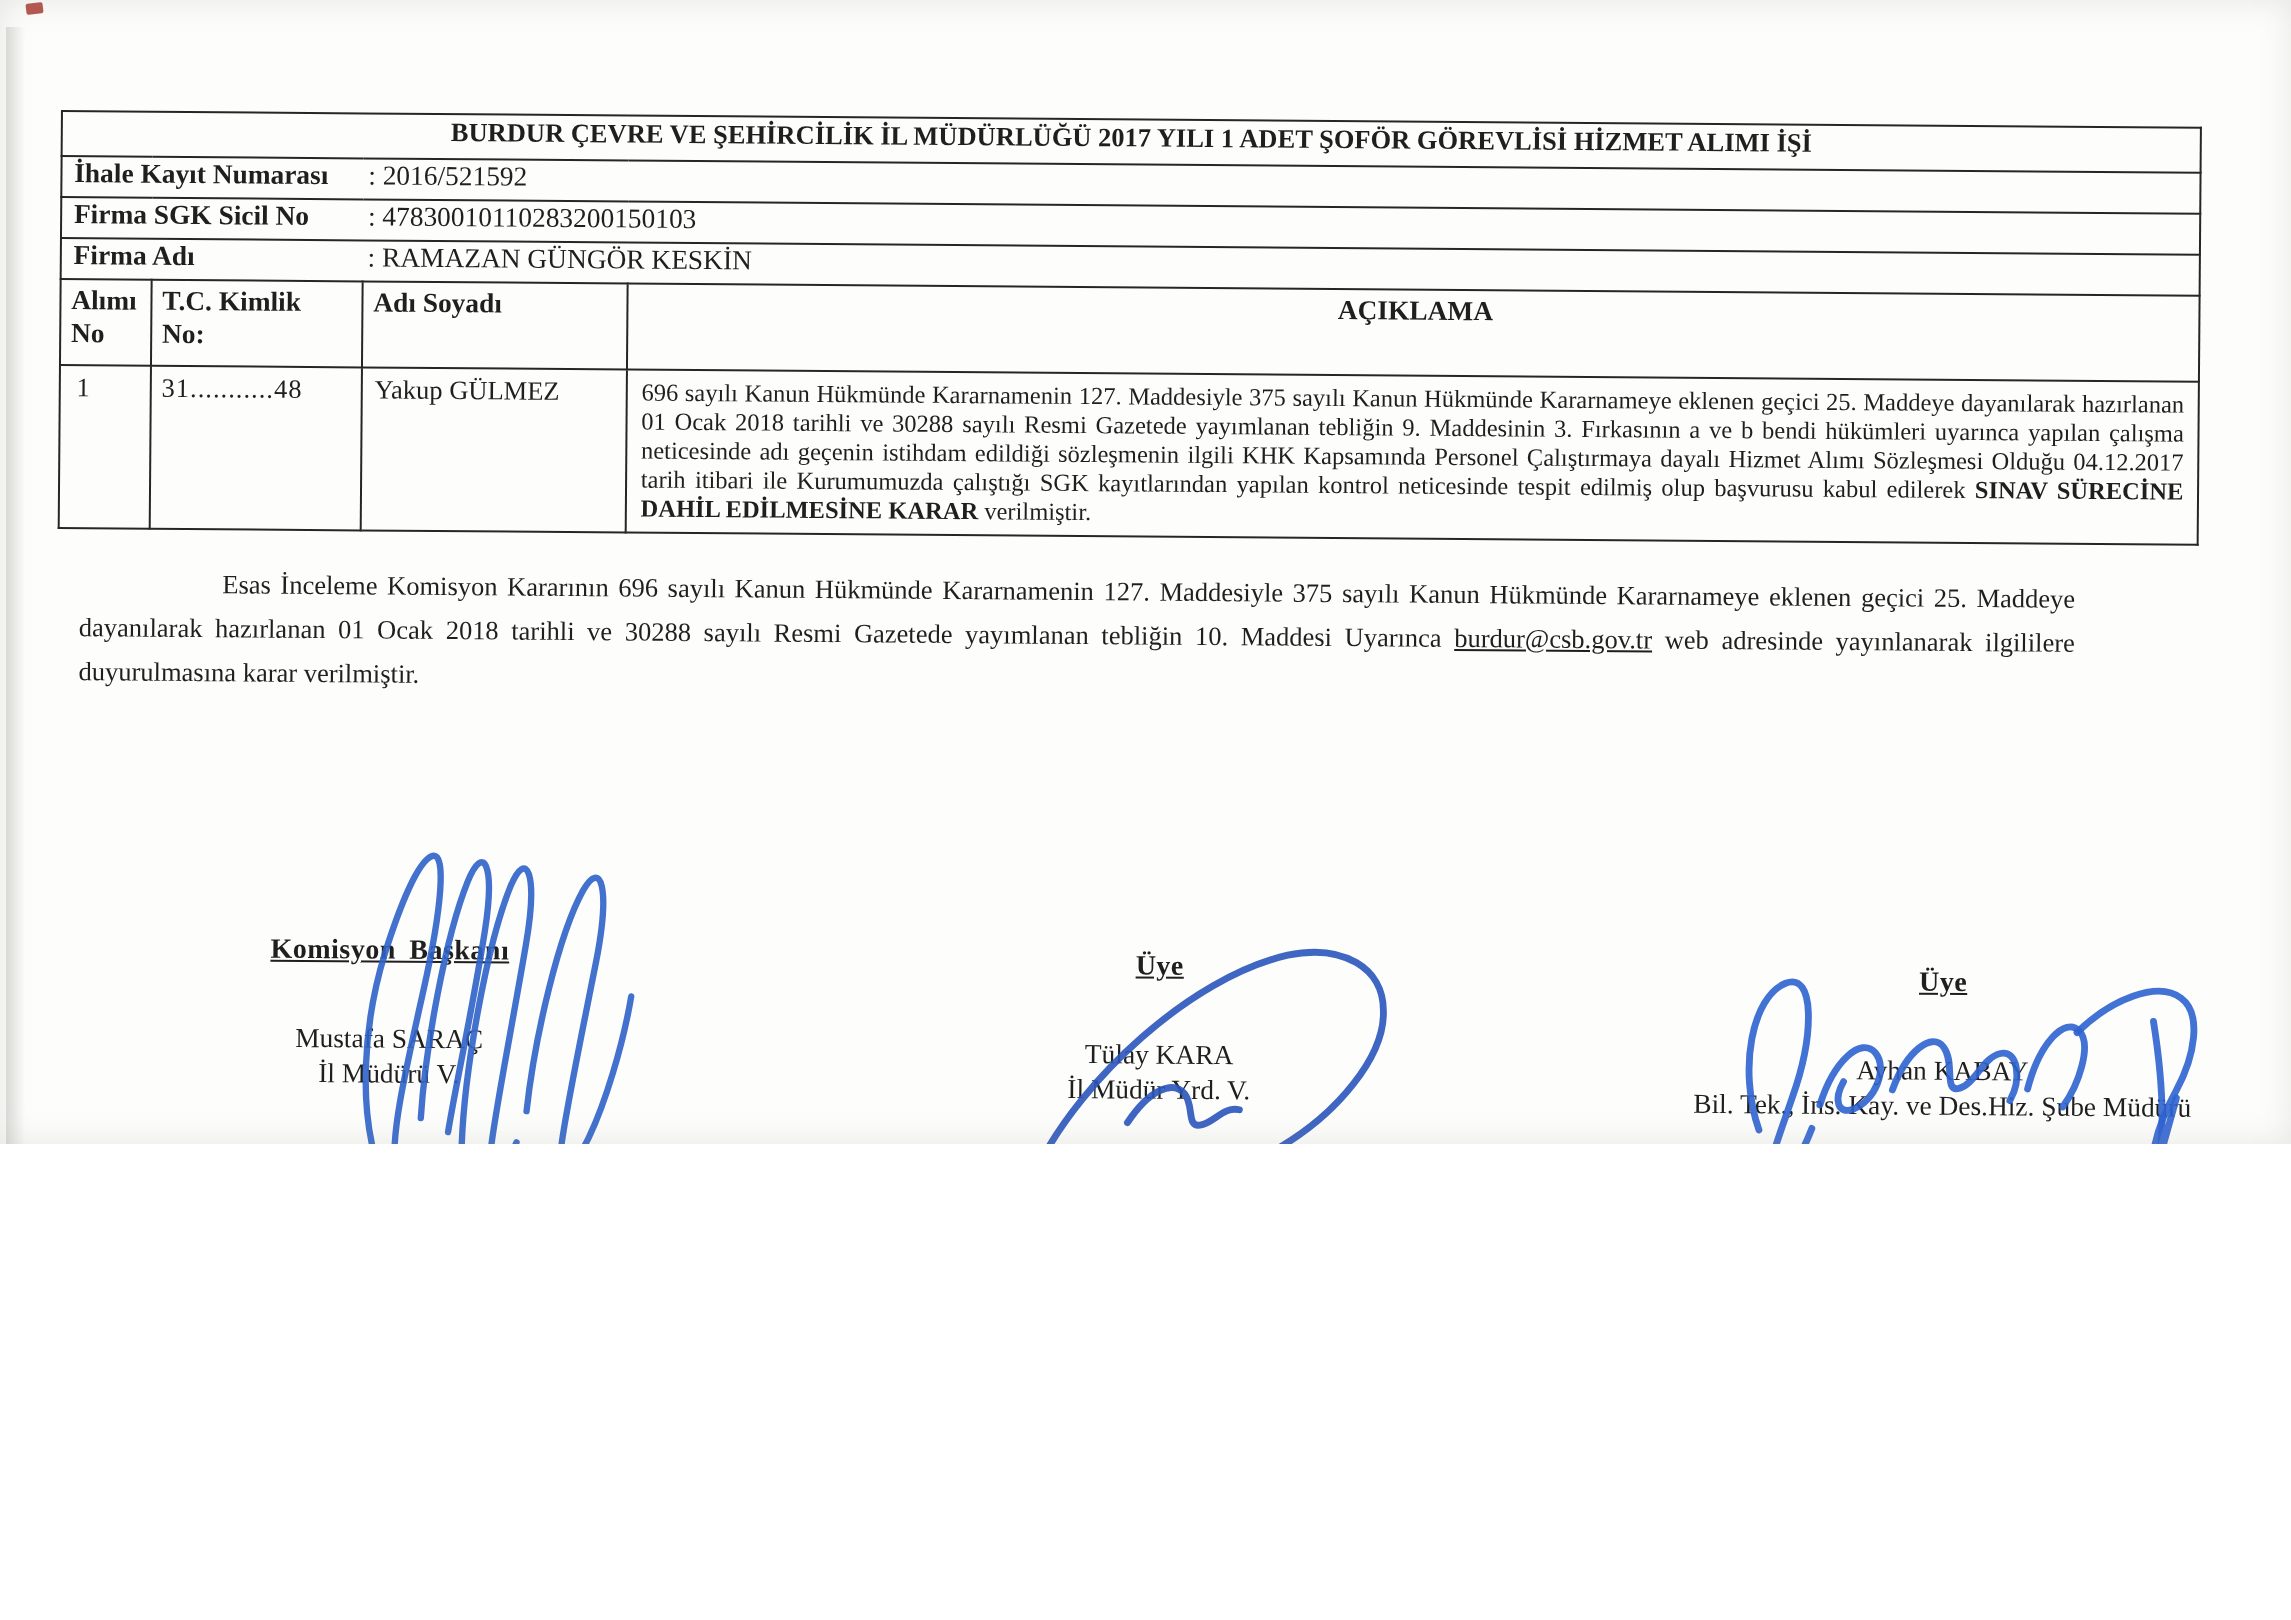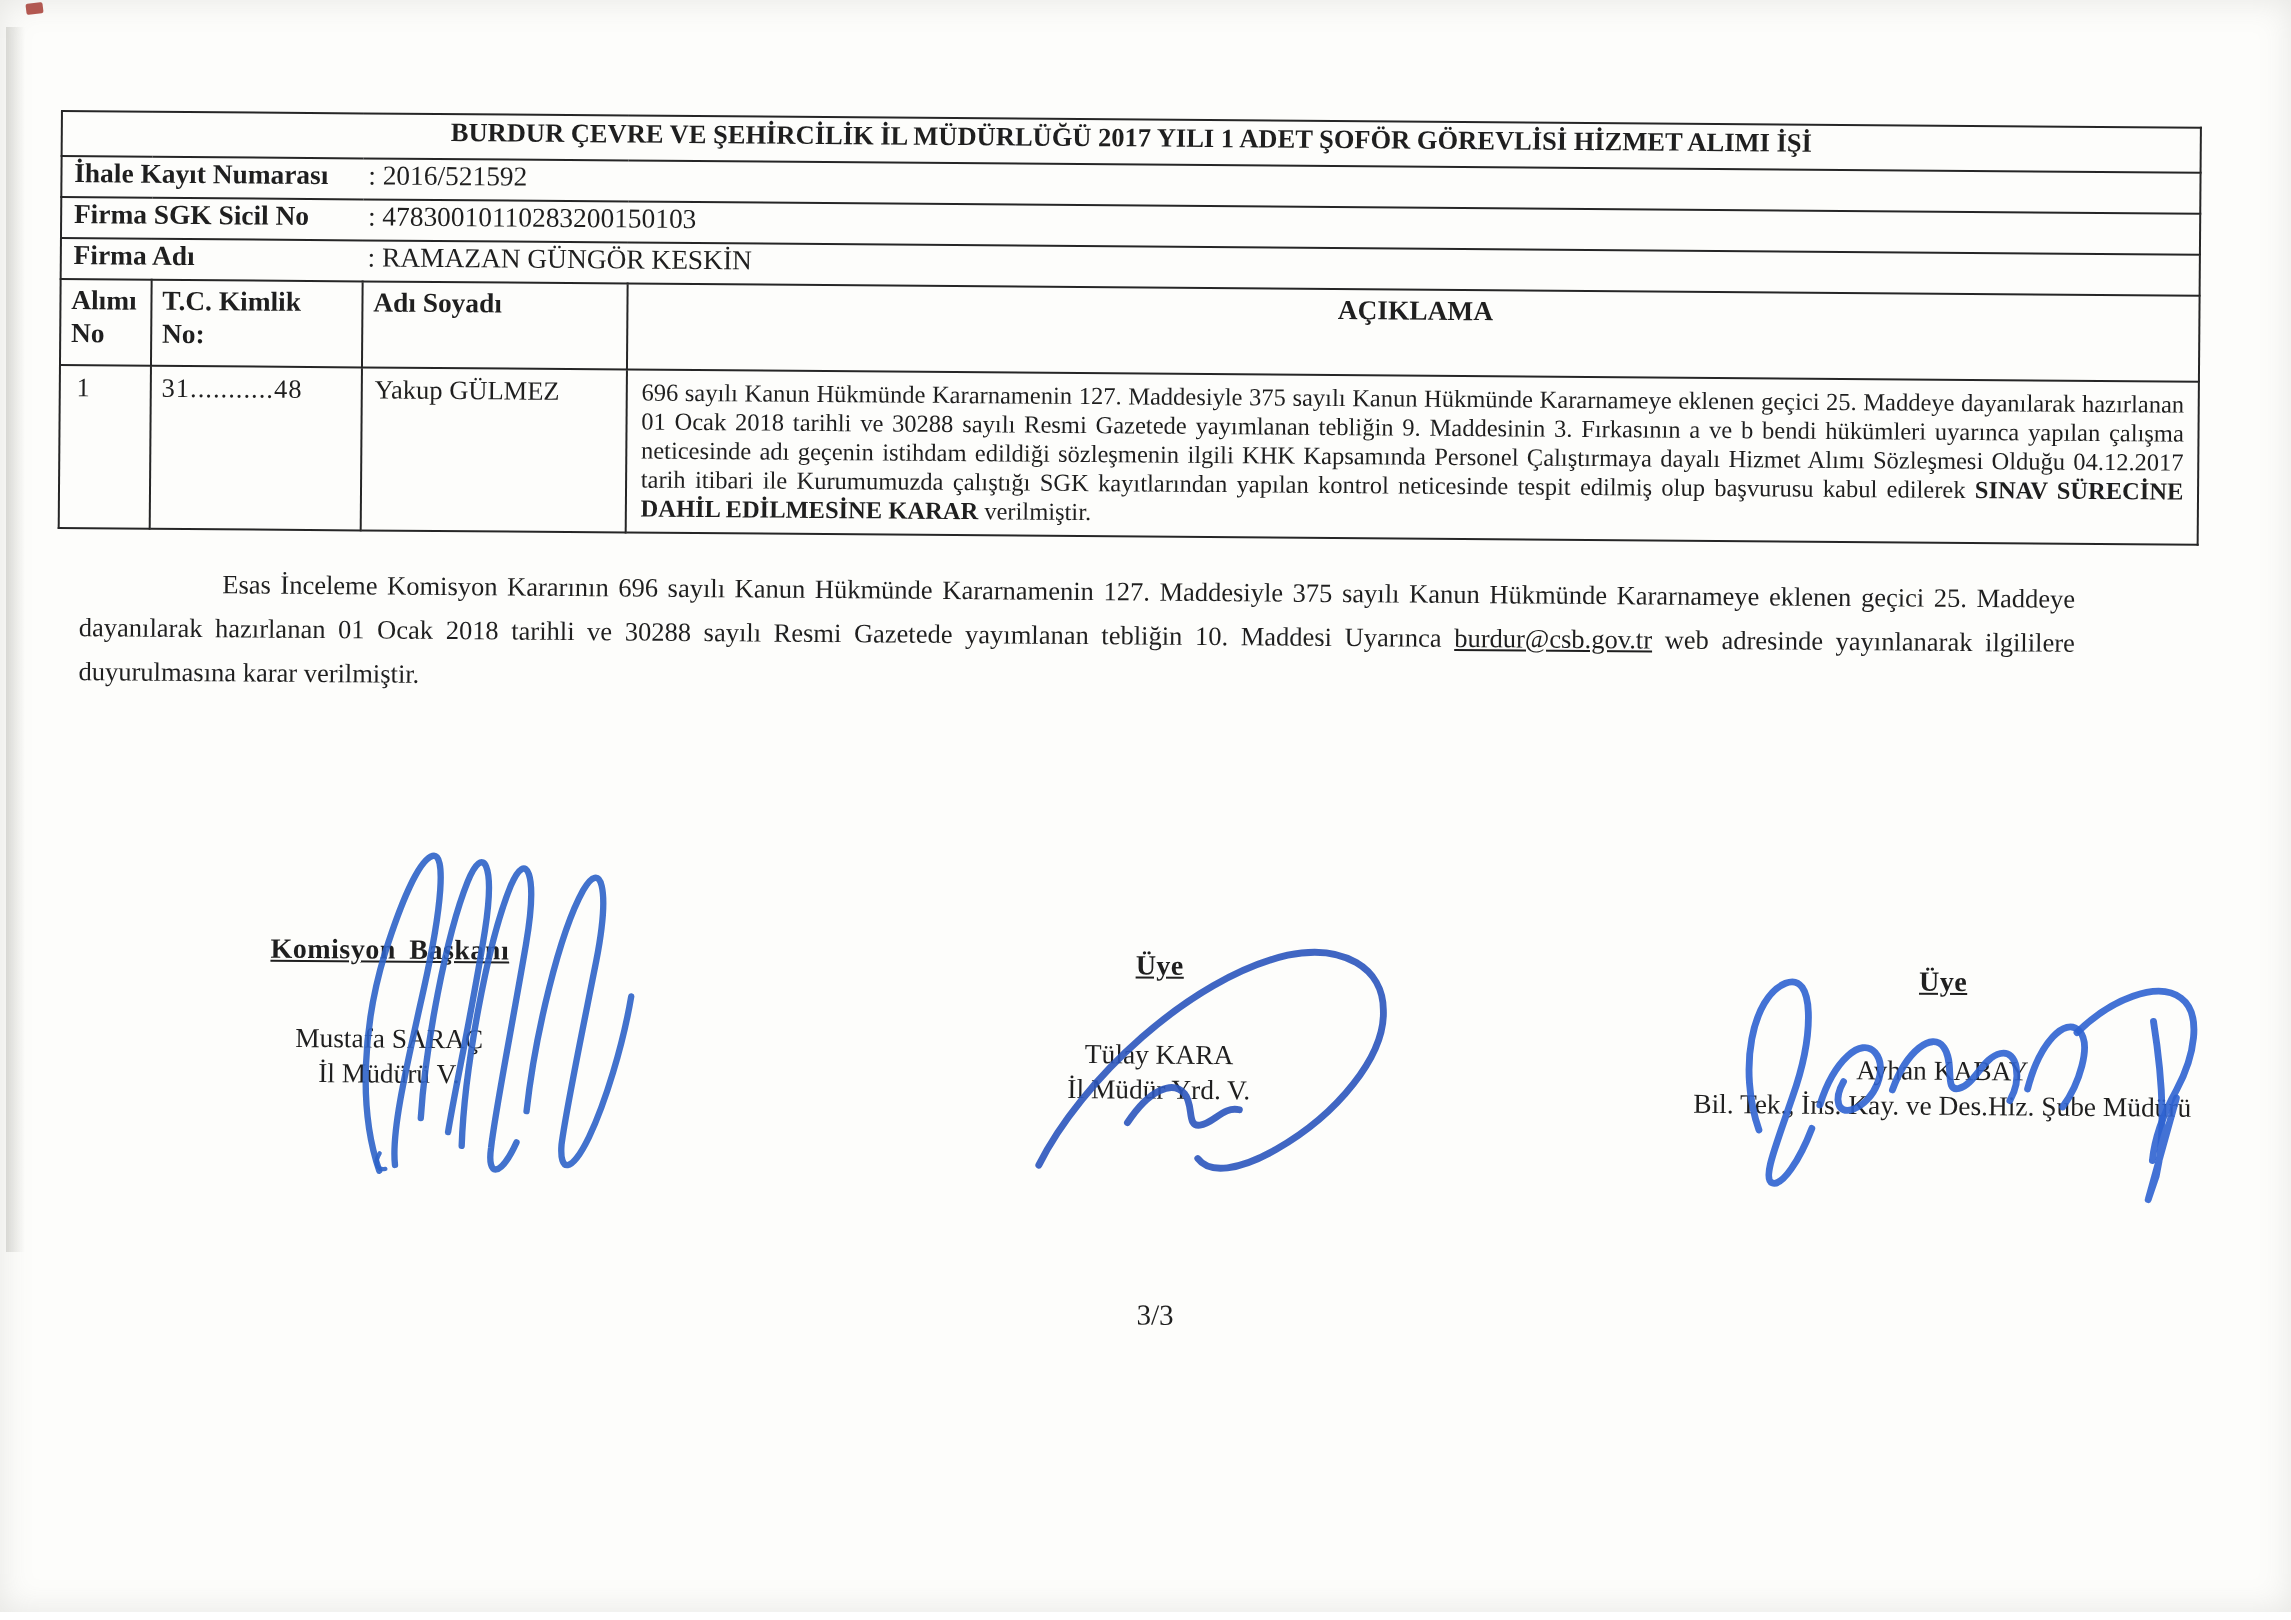--- a/index.html
+++ b/index.html
@@ -1,17 +1,17 @@
 <!DOCTYPE html>
 <html lang="tr"><head>
 <meta charset="utf-8">
 <style>
   html,body{margin:0;padding:0;background:#ffffff;}
   #page{
-    position:relative;width:2292px;height:1612px;overflow:hidden;
+    position:relative;width:2292px;height:1144px;overflow:hidden;
     background:#fdfdfb;color:#1f1f1f;
     font-family:"Liberation Serif","DejaVu Serif",serif;
   }
   .rot{position:absolute;left:0;top:0;width:2292px;height:1620px;
        transform:rotate(0.45deg);transform-origin:59px 108px;}
   
   .edge-left{position:absolute;left:5.9px;top:27.4px;width:19.6px;height:1225px;
     background:linear-gradient(to right,rgba(175,175,168,.38),rgba(255,255,255,0));}
   .corner-mark{position:absolute;left:25.5px;top:2.9px;width:16.7px;height:10.8px;
     background:#a93a31;opacity:.85;border-radius:2px;transform:rotate(-7deg);}

